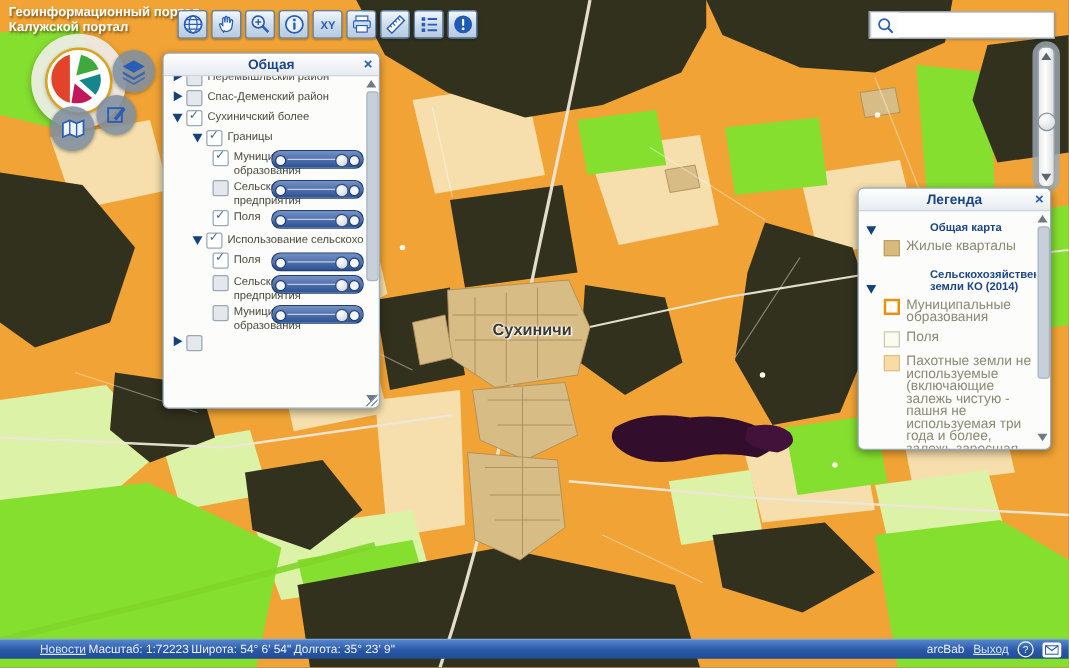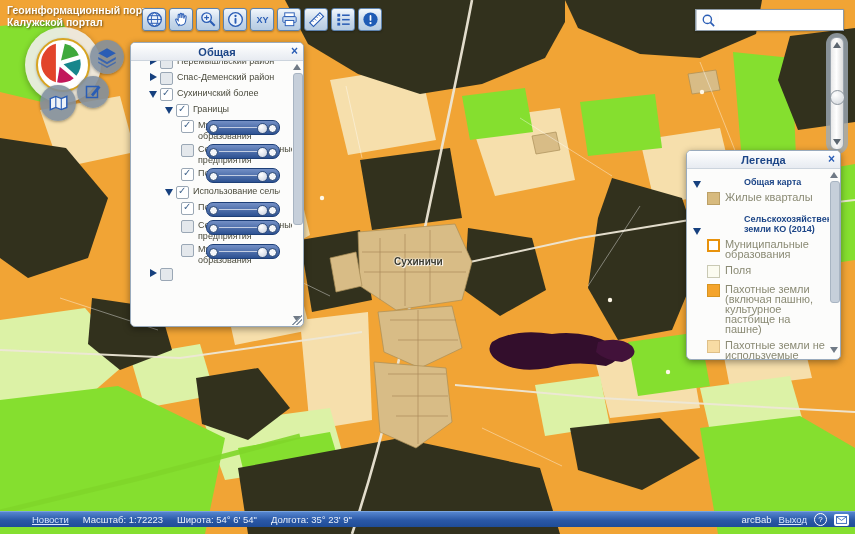--- a/index.html
+++ b/index.html
@@ -2,21 +2,21 @@
 <html><head>
 <meta charset="utf-8">
 <style>
   html,body{margin:0;padding:0;background:#888;}
   .stage{position:relative;width:855px;height:534px;overflow:hidden;
          font-family:"Liberation Sans",sans-serif;-webkit-user-select:none;}
   svg{display:block;}
 
   
   .map-svg{position:absolute;left:0;top:0;cursor:grab;}
-  .map-town-label{position:absolute;left:394px;top:256px;font-size:10px;font-weight:bold;color:#3a3a30;
+  .map-town-label{position:absolute;left:394px;top:256px;font-size:13px;font-weight:bold;color:#3a3a30;
     text-shadow:0 0 2px #fff,0 0 2px #fff,1px 1px 1px #fff;z-index:2;}
 
   
   .app-title{position:absolute;left:7px;top:4px;color:#fff;font-size:10.5px;font-weight:bold;
     line-height:12px;text-shadow:1px 1px 2px rgba(70,45,0,.75);z-index:6;}
 
   
   .logo-cluster{position:absolute;left:0;top:0;width:160px;height:160px;z-index:5;}
   .logo-big{position:absolute;left:25px;top:27px;width:76px;height:76px;border-radius:50%;
     background:rgba(238,237,231,.92);box-shadow:0 2px 6px rgba(0,0,0,.3);}
@@ -61,21 +61,21 @@
   .panel-title{height:17px;background:linear-gradient(#ffffff,#e7ebf1);border-bottom:1px solid #ccd4dd;
     display:flex;align-items:center;position:relative;cursor:move;}
   .panel-title-text{flex:1;text-align:center;font-size:11px;font-weight:bold;color:#1c4587;}
   .panel-close{position:absolute;right:5px;top:1px;font-size:12px;font-weight:bold;color:#2a5db5;cursor:pointer;line-height:15px;}
 
   .layers-panel{left:130px;top:42px;width:172px;height:283px;}
   .legend-panel{left:686px;top:150px;width:153px;height:208px;}
 
   
   .tree{position:absolute;left:0;top:18px;right:11px;bottom:0;overflow:hidden;padding:2px 0 0 4px;}
-  .trow{display:flex;align-items:flex-start;margin:3px 12px;font-size:9px;color:#4a4a3c;line-height:10.5px;cursor:pointer;}
+  .trow{display:flex;align-items:flex-start;margin:3px 1px;font-size:9px;color:#4a4a3c;line-height:10.5px;cursor:pointer;}
   .trow.l0{padding-left:2px;}
   .trow.l1{padding-left:18px;}
   .trow.l2{padding-left:34px;}
   .trow.clip{margin-top:-7px;}
   .tri{width:8px;height:9px;margin:1px 3px 0 0;flex-shrink:0;position:relative;}
   .tri.right::after{content:"";position:absolute;left:1px;top:0;border-top:4.5px solid transparent;
     border-bottom:4.5px solid transparent;border-left:7px solid #16407e;}
   .tri.down::after{content:"";position:absolute;left:0;top:2px;border-left:4.5px solid transparent;
     border-right:4.5px solid transparent;border-top:7px solid #16407e;}
   .cb{width:11px;height:11px;border:1px solid #9aa7b5;border-radius:2px;background:#e4e8ec;
@@ -110,21 +110,21 @@
   .lheader .tri{margin-top:0;}
   .lhtext{font-size:9px;font-weight:bold;color:#1c4587;line-height:10.5px;}
   .litem{display:flex;align-items:flex-start;margin:0 0 6px 14px;}
   .swatch{width:11px;height:11px;border:1px solid #b9b9a4;margin:0 5px 0 0;flex-shrink:0;}
   .swatch.thick{border-width:2px;width:9px;height:9px;}
   .ltext{font-size:11px;color:#8a8a74;line-height:10px;}
 
   
   .statusbar{position:absolute;left:0;top:511px;width:855px;height:16px;z-index:8;
     background:linear-gradient(#5585cf,#2a58a6 55%,#1f4c97);border-top:1px solid #7ba4dd;
-    display:flex;align-items:center;font-size:9.5px;color:#eaf1fb;gap:14px;padding:0 6px;box-sizing:border-box;}
+    display:flex;align-items:center;font-size:9.5px;color:#eaf1fb;gap:2px;padding:0 6px;box-sizing:border-box;}
   .sb-link{color:#d7e6ff;text-decoration:underline;cursor:pointer;}
   .sb-first{margin-left:26px;}
   .sb-right{margin-left:auto;display:flex;align-items:center;gap:7px;}
   .sb-help{width:11px;height:11px;border:1px solid #fff;border-radius:50%;font-size:8px;line-height:11px;
     text-align:center;color:#fff;cursor:pointer;}
   .sb-mail{width:15px;height:12px;background:#fff;border-radius:2px;display:flex;align-items:center;
     justify-content:center;cursor:pointer;}
 </style>
 </head>
 <body>
@@ -464,24 +464,20 @@
         <span class="tri down"></span>
         <span class="lhtext">Сельскохозяйственные земли КО (2014)</span>
       </div>
       <div class="litem">
         <span class="swatch thick" style="background: rgb(255, 255, 255); border-color: rgb(232, 146, 12);"></span>
         <span class="ltext">Муниципальные образования</span>
       </div>
       <div class="litem">
         <span class="swatch" style="background: rgb(251, 251, 240); border-color: rgb(201, 201, 180);"></span>
         <span class="ltext">Поля</span>
-      </div>
-      <div class="litem">
-        <span class="swatch" style="background: rgb(244, 164, 44); border-color: rgb(215, 148, 32);"></span>
-        <span class="ltext">Пахотные земли (включая пашню, культурное пастбище на пашне)</span>
       </div>
       <div class="litem">
         <span class="swatch" style="background: rgb(248, 220, 164); border-color: rgb(223, 192, 136);"></span>
         <span class="ltext">Пахотные земли не используемые (включающие залежь чистую - пашня не используемая три года и более, залежь заросшая древесно-кустарниковой растительностью)</span>
       </div>
 
     </div>
     <div class="vscroll">
       <span class="sarr up"></span>
       <span class="sthumb"></span>

